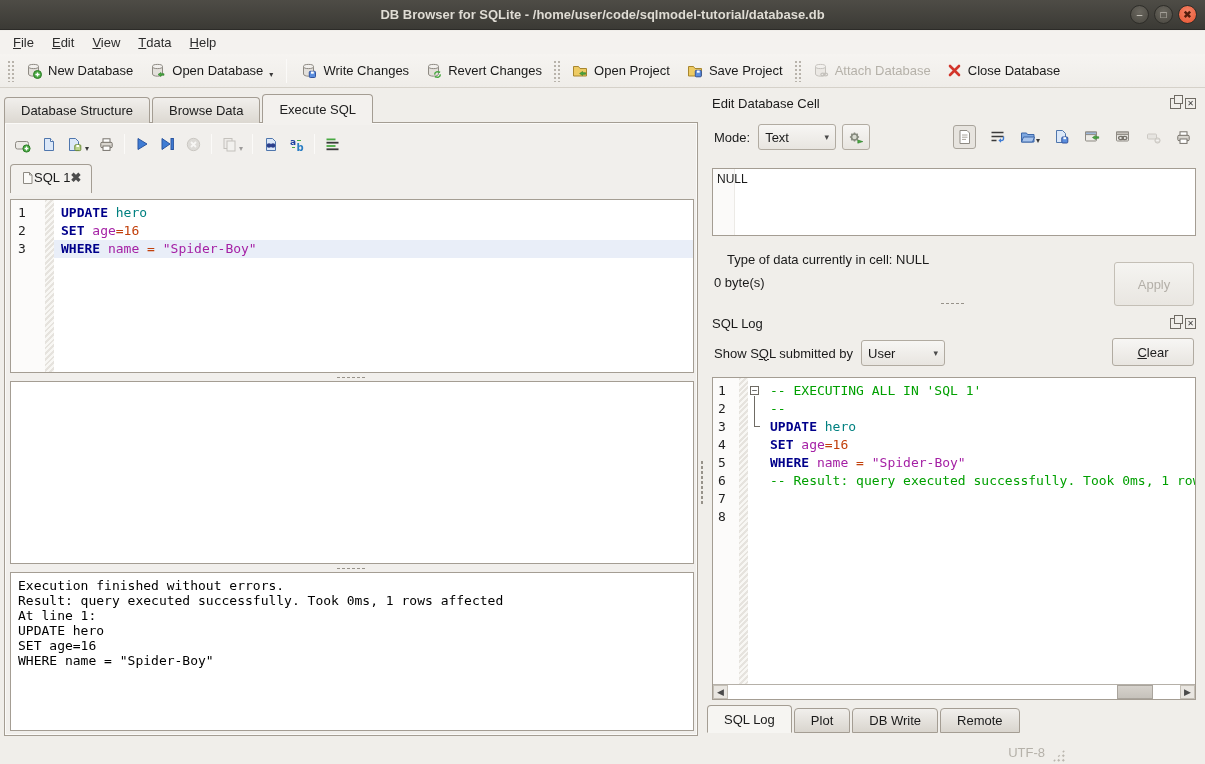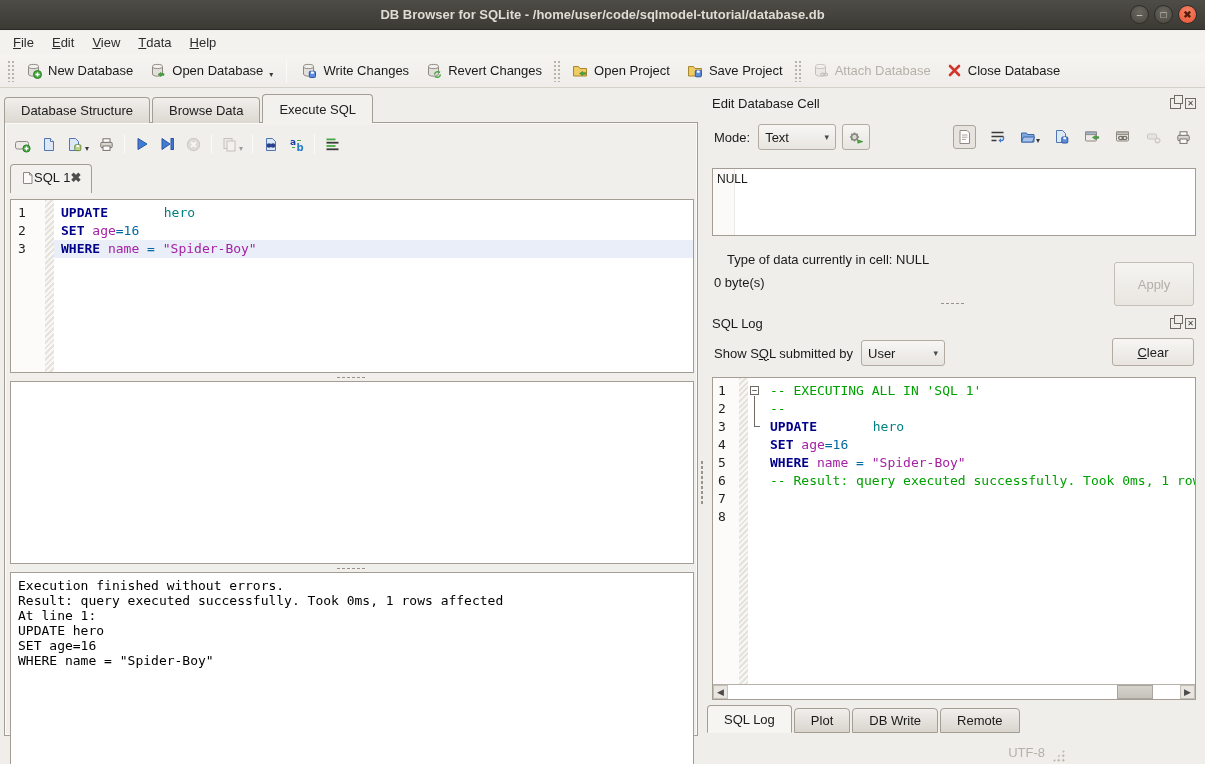--- a/index.html
+++ b/index.html
@@ -55,41 +55,41 @@
   .sqltab-bar { position:absolute; left:5px; top:40px; height:30px; display:flex; align-items:flex-end; z-index:3; }
   .sqltab { height:29px; display:flex; align-items:flex-end; padding:8px 10px;
     border:1px solid #a49d93; border-bottom:none; border-radius:4px 4px 0 0;
     background:#f3f1ee; position:relative; }
   .sqltab::after { content:""; position:absolute; left:0; right:0; bottom:-2px; height:2px; background:#f3f1ee; }
   .sqltab .x { color:#4d4d4d; font-weight:bold; font-size:13px; }
 
   .box { position:absolute; left:5px; width:684px; background:#fff; border:1px solid #a49d93; }
   .editor-box { top:76px; height:174px; }
   .results-box { top:258px; height:183px; }
-  .message-box { top:449px; height:193px; padding:5px 7px; }
+  .message-box { top:449px; height:159px; padding:5px 7px; }
   .splitdots { position:absolute; left:0; width:100%; height:8px; display:flex; align-items:center; justify-content:center; }
   .splitdots i { width:30px; height:3px;
     background:radial-gradient(#97928a 1px, transparent 1.2px); background-size:5px 3px; }
   .sp1 { top:250px; } .sp2 { top:441px; }
 
   
   .codebox { display:flex; height:100%; overflow:hidden; font-family:"DejaVu Sans Mono", monospace; font-size:13px; }
   .gutter { width:34px; padding-top:4px; text-align:left; color:#1f1f1f; background:#fcfbfa; flex:none; }
   .gutter div { height:18px; line-height:18px; padding-left:7px; }
   .hatchcol { width:9px; flex:none;
     background:repeating-linear-gradient(135deg,#e6e3de 0 2px,#f8f7f4 2px 4px); }
   .textcol { flex:1; padding-top:4px; overflow:hidden; }
   .cline { height:18px; line-height:18px; padding-left:7px; white-space:pre; }
   .cline.cur { background:#e9eef8; }
   .tk-kw { color:#00008b; font-weight:bold; }
-  .tk-id { color:#008080;margin-left:48px; }
+  .tk-id { color:#008080; }
   .tk-fld { color:#a521a5; }
   .tk-str { color:#a521a5; }
   .tk-cmt { color:#00a000; }
-  .tk-pl { color:#0369a1; }
+  .tk-pl { color:#c2410c; }
 
   .foldcol { width:15px; flex:none; padding-top:4px; }
   .foldcell { height:18px; position:relative; }
   .fold-box { position:absolute; left:2px; top:4px; width:9px; height:9px; border:1px solid #6f6b64;
     background:#fff; font-size:9px; line-height:7px; text-align:center; color:#3a3a3a; }
   .fold-line { position:absolute; left:6px; top:0; width:1px; height:18px; background:#6f6b64; }
   .fold-end { position:absolute; left:6px; top:0; width:6px; height:9px;
     border-left:1px solid #6f6b64; border-bottom:1px solid #6f6b64; }
 
   .message-box pre { font-family:"DejaVu Sans Mono", monospace; font-size:13px; line-height:15px; color:#000; }

